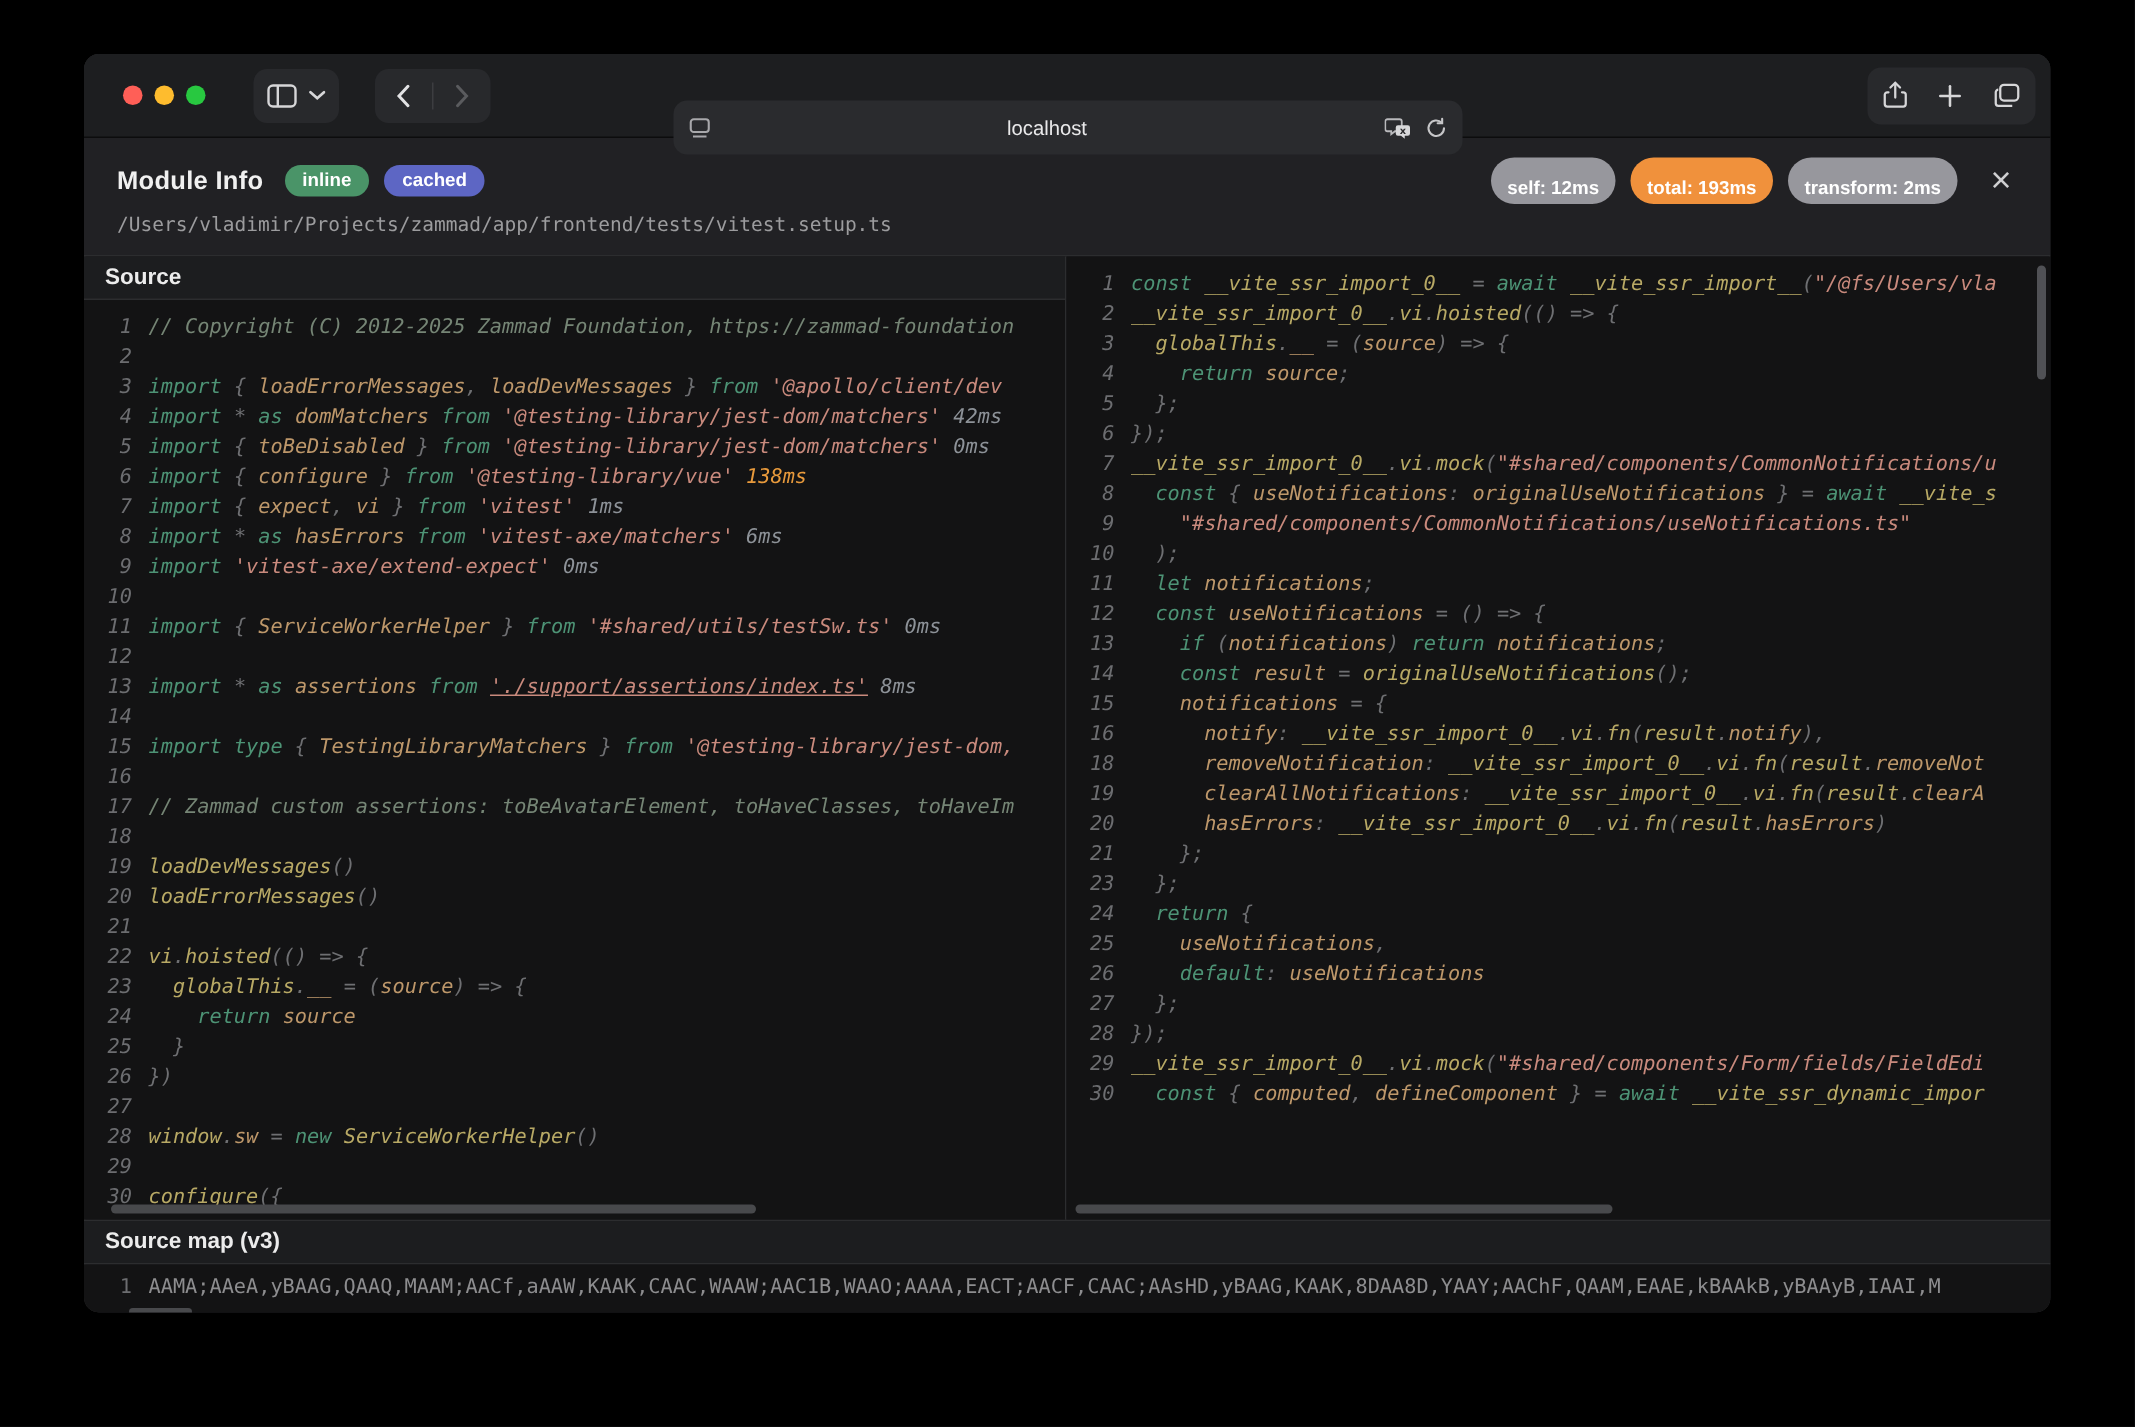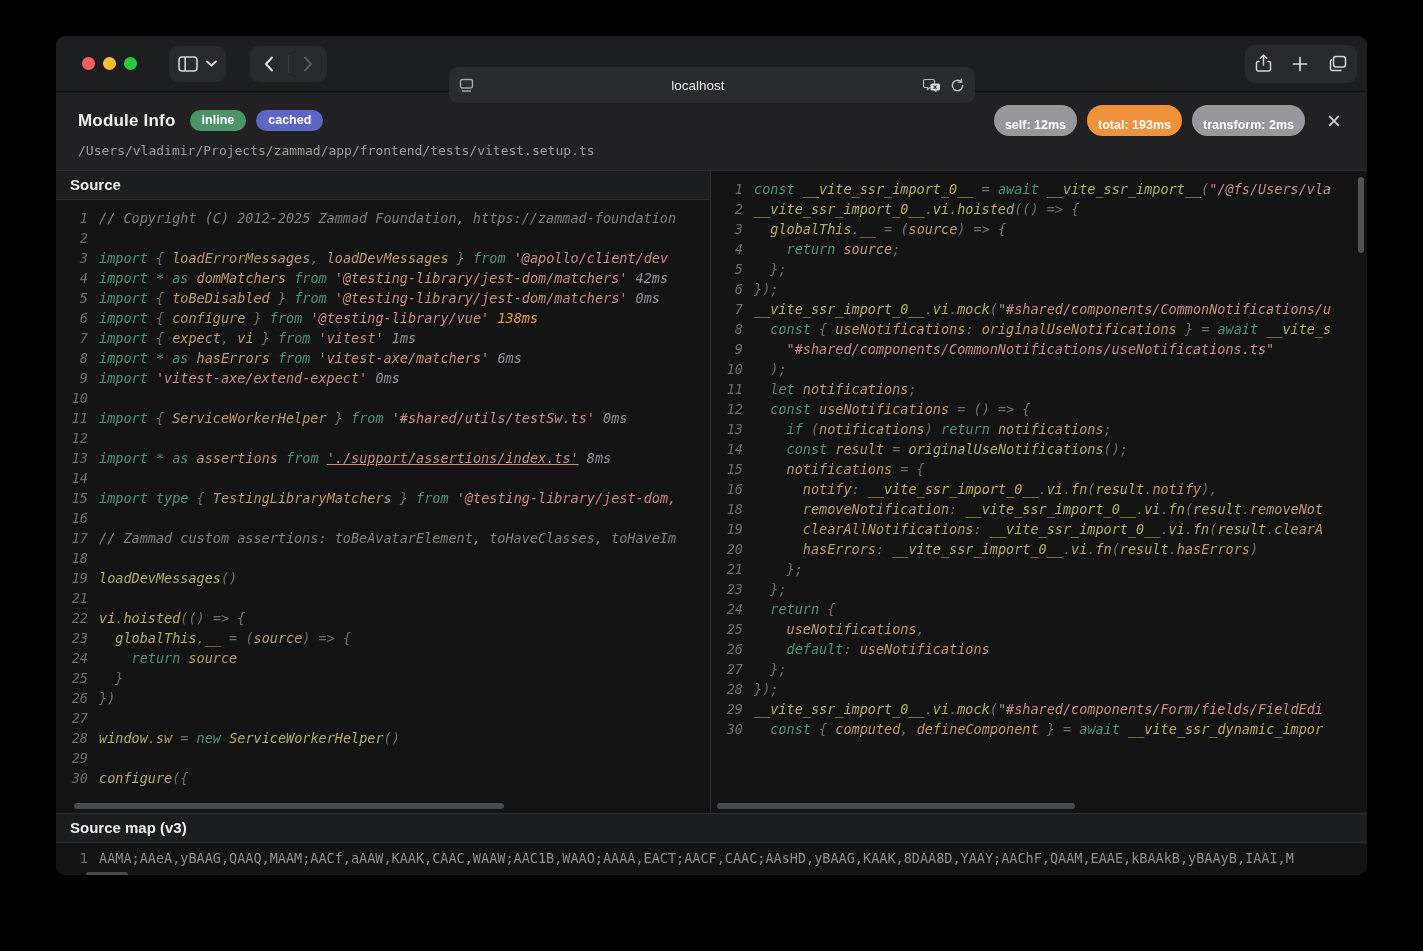--- a/index.html
+++ b/index.html
@@ -177,20 +177,21 @@
           <div class="code-line"><span class="ln" style="color:#6c6d70">10</span></div>
           <div class="code-line"><span class="ln" style="color:#6c6d70">11</span><span style="color:#4d9375">import</span> <span style="color:#6e6f72">{</span> <span style="color:#bd976a">ServiceWorkerHelper</span> <span style="color:#6e6f72">}</span> <span style="color:#4d9375">from</span> <span style="color:#c98a7d">'#shared/utils/testSw.ts'</span> <span class="timing" style="color:#8d9298">0ms</span></div>
           <div class="code-line"><span class="ln" style="color:#6c6d70">12</span></div>
           <div class="code-line"><span class="ln" style="color:#6c6d70">13</span><span style="color:#4d9375">import</span> <span style="color:#6e6f72">*</span> <span style="color:#4d9375">as</span> <span style="color:#bd976a">assertions</span> <span style="color:#4d9375">from</span> <span style="color:#c98a7d;text-decoration:underline">'./support/assertions/index.ts'</span> <span class="timing" style="color:#8d9298">8ms</span></div>
           <div class="code-line"><span class="ln" style="color:#6c6d70">14</span></div>
           <div class="code-line"><span class="ln" style="color:#6c6d70">15</span><span style="color:#4d9375">import</span> <span style="color:#4d9375">type</span> <span style="color:#6e6f72">{</span> <span style="color:#bd976a">TestingLibraryMatchers</span> <span style="color:#6e6f72">}</span> <span style="color:#4d9375">from</span> <span style="color:#c98a7d">'@testing-library/jest-dom,</span></div>
           <div class="code-line"><span class="ln" style="color:#6c6d70">16</span></div>
           <div class="code-line"><span class="ln" style="color:#6c6d70">17</span><span style="color:#758575">// Zammad custom assertions: toBeAvatarElement, toHaveClasses, toHaveIm</span></div>
           <div class="code-line"><span class="ln" style="color:#6c6d70">18</span></div>
           <div class="code-line"><span class="ln" style="color:#6c6d70">19</span><span style="color:#b8a965">loadDevMessages</span><span style="color:#6e6f72">(</span><span style="color:#6e6f72">)</span></div>
+          <div class="code-line"><span class="ln" style="color:#6c6d70">20</span><span style="color:#b8a965">loadErrorMessages</span><span style="color:#6e6f72">(</span><span style="color:#6e6f72">)</span></div>
           <div class="code-line"><span class="ln" style="color:#6c6d70">21</span></div>
           <div class="code-line"><span class="ln" style="color:#6c6d70">22</span><span style="color:#b8a965">vi</span><span style="color:#6e6f72">.</span><span style="color:#b8a965">hoisted</span><span style="color:#6e6f72">(</span><span style="color:#6e6f72">(</span><span style="color:#6e6f72">)</span> <span style="color:#6e6f72">=</span><span style="color:#6e6f72">&gt;</span> <span style="color:#6e6f72">{</span></div>
           <div class="code-line"><span class="ln" style="color:#6c6d70">23</span>  <span style="color:#b8a965">globalThis</span><span style="color:#6e6f72">.</span><span style="color:#bd976a">__</span> <span style="color:#6e6f72">=</span> <span style="color:#6e6f72">(</span><span style="color:#bd976a">source</span><span style="color:#6e6f72">)</span> <span style="color:#6e6f72">=</span><span style="color:#6e6f72">&gt;</span> <span style="color:#6e6f72">{</span></div>
           <div class="code-line"><span class="ln" style="color:#6c6d70">24</span>    <span style="color:#4d9375">return</span> <span style="color:#bd976a">source</span></div>
           <div class="code-line"><span class="ln" style="color:#6c6d70">25</span>  <span style="color:#6e6f72">}</span></div>
           <div class="code-line"><span class="ln" style="color:#6c6d70">26</span><span style="color:#6e6f72">}</span><span style="color:#6e6f72">)</span></div>
           <div class="code-line"><span class="ln" style="color:#6c6d70">27</span></div>
           <div class="code-line"><span class="ln" style="color:#6c6d70">28</span><span style="color:#b8a965">window</span><span style="color:#6e6f72">.</span><span style="color:#bd976a">sw</span> <span style="color:#6e6f72">=</span> <span style="color:#4d9375">new</span> <span style="color:#b8a965">ServiceWorkerHelper</span><span style="color:#6e6f72">(</span><span style="color:#6e6f72">)</span></div>
           <div class="code-line"><span class="ln" style="color:#6c6d70">29</span></div>
           <div class="code-line"><span class="ln" style="color:#6c6d70">30</span><span style="color:#b8a965">configure</span><span style="color:#6e6f72">(</span><span style="color:#6e6f72">{</span></div>

